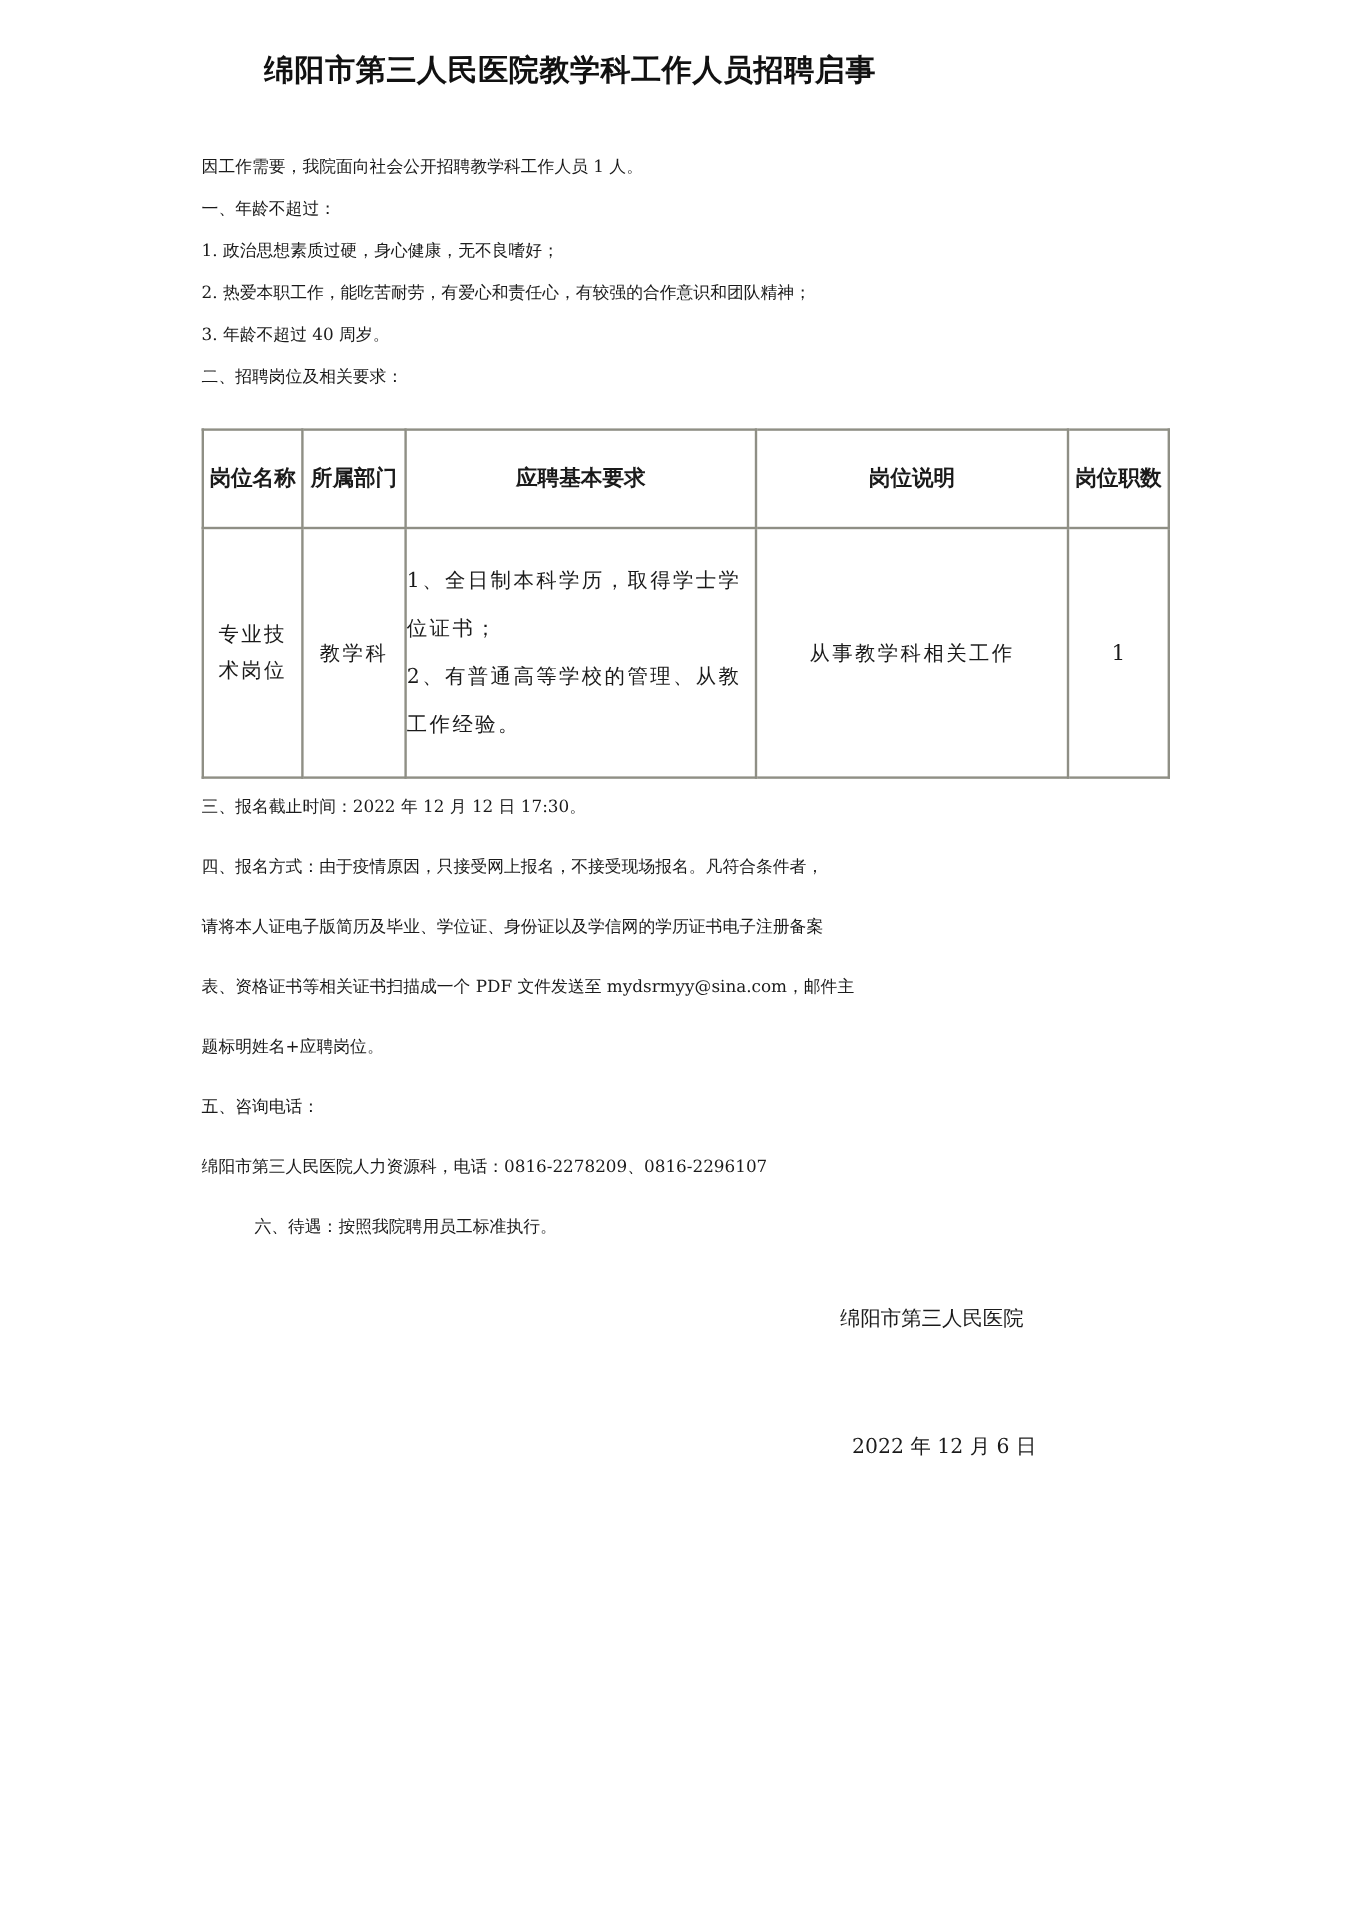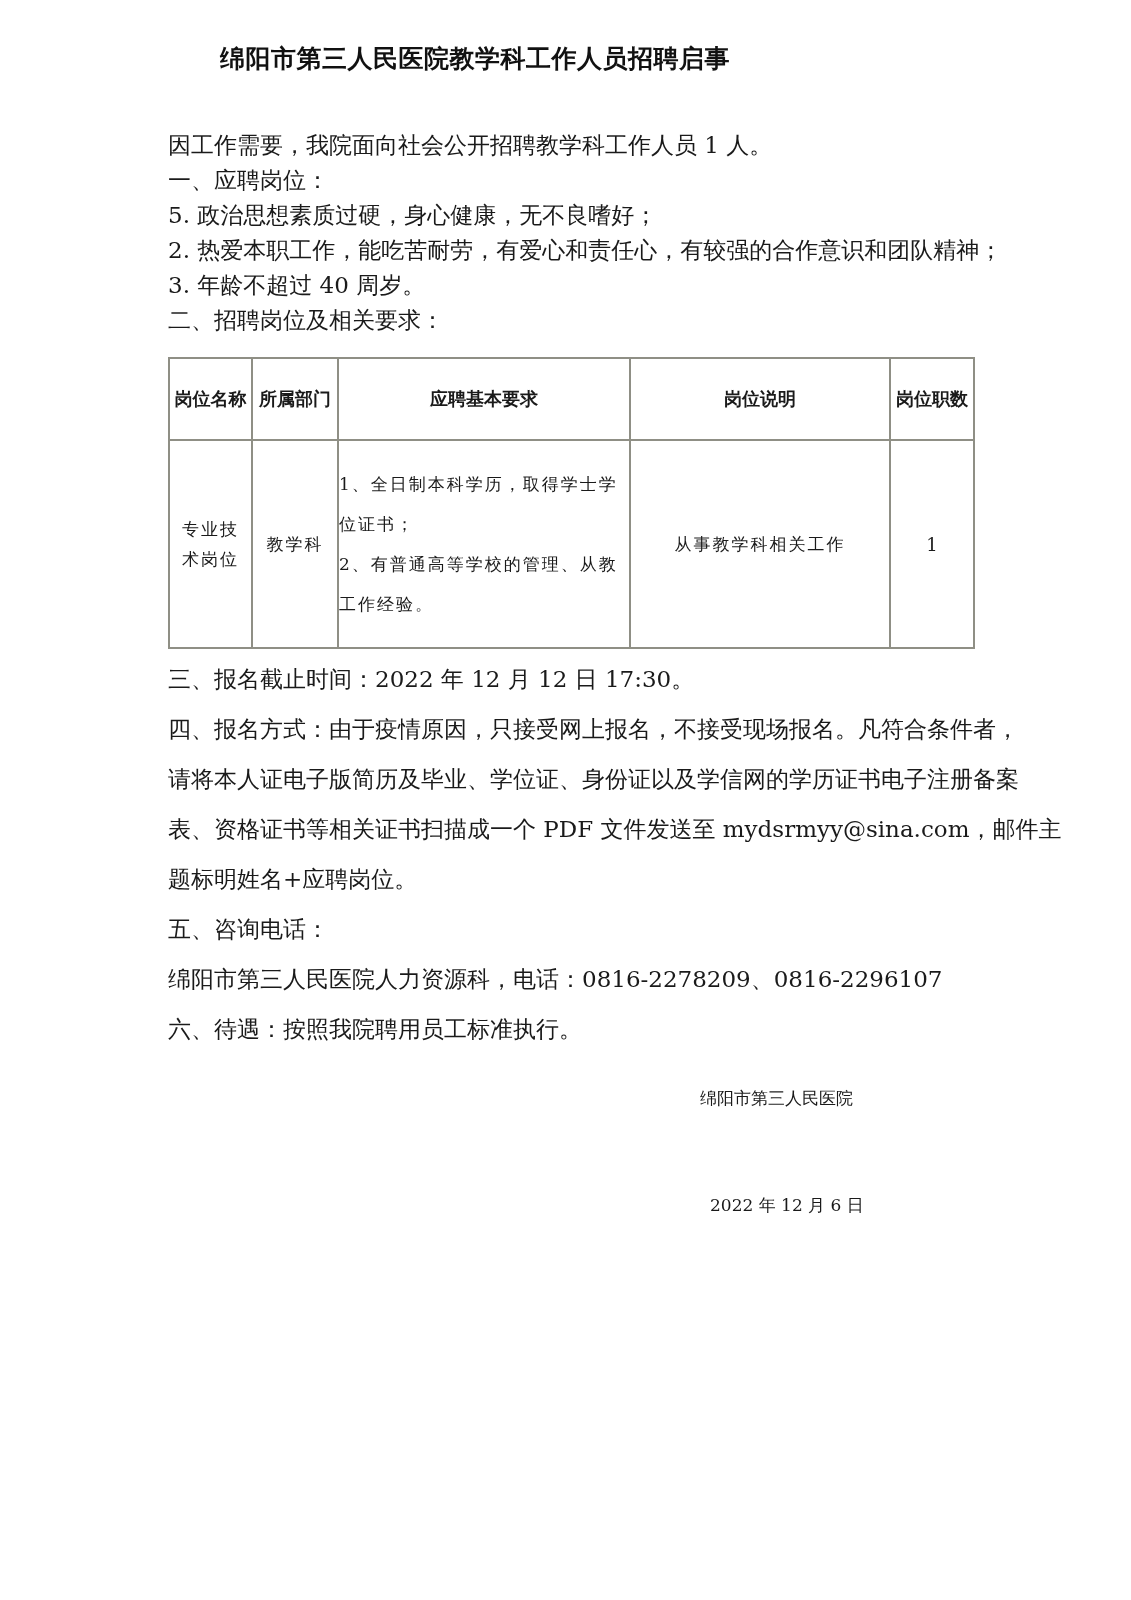--- a/index.html
+++ b/index.html
@@ -1,39 +1,39 @@
 <!DOCTYPE html>
 <html><head>
 <meta charset="utf-8">
 <style>
   html, body { margin:0; padding:0; background:#ffffff; }
   body { width:1131px; height:1600px; position:relative; overflow:hidden;
          font-family:"DejaVu Serif","Liberation Serif",serif; color:#1a1a1a; }
   .title { position:absolute; top:42px; left:0; width:950px; text-align:center;
            font-size:25px; font-weight:bold; letter-spacing:0.5px; color:#111; }
-  .line { position:absolute; left:168px; font-size:23px; white-space:nowrap; color:#1a1a1a; }
+  .line { position:absolute; left:168px; font-size:14px; white-space:nowrap; color:#1a1a1a; }
   table.jobs { position:absolute; left:168px; top:357px; width:805px; border-collapse:collapse;
                table-layout:fixed; }
   table.jobs td, table.jobs th { border:2px solid #8f8f85; padding:0; text-align:center;
                vertical-align:middle; font-size:18px; color:#1a1a1a; }
   table.jobs th { height:80px; font-weight:bold; line-height:26px; }
   table.jobs td { height:206px; }
   td.req { text-align:left !important; line-height:40px; letter-spacing:2px; font-size:17px !important;margin-left:27px; }
   td.light { letter-spacing:2px; font-size:17px !important; }
   .sig { position:absolute; font-size:17px; white-space:nowrap; }
 </style>
 </head>
 <body>
 
 <div>
   <div class="title">绵阳市第三人民医院教学科工作人员招聘启事</div>
 
   <div class="line" style="top:130px;">因工作需要，我院面向社会公开招聘教学科工作人员 1 人。</div>
-  <div class="line" style="top:165px;">一、应聘岗位：</div>
-  <div class="line" style="top:200px;">5. 政治思想素质过硬，身心健康，无不良嗜好；</div>
+  <div class="line" style="top:165px;">一、年龄不超过：</div>
+  <div class="line" style="top:200px;">1. 政治思想素质过硬，身心健康，无不良嗜好；</div>
   <div class="line" style="top:235px;">2. 热爱本职工作，能吃苦耐劳，有爱心和责任心，有较强的合作意识和团队精神；</div>
   <div class="line" style="top:270px;">3. 年龄不超过 40 周岁。</div>
   <div class="line" style="top:305px;">二、招聘岗位及相关要求：</div>
 
   <table class="jobs">
     <colgroup>
       <col style="width:83px">
         <col style="width:86px">
         <col style="width:292px">
         <col style="width:260px">
@@ -62,17 +62,17 @@
     </tbody>
   </table>
 
   <div class="line" style="top:664px;">三、报名截止时间：2022 年 12 月 12 日 17:30。</div>
   <div class="line" style="top:714px;">四、报名方式：由于疫情原因，只接受网上报名，不接受现场报名。凡符合条件者，</div>
   <div class="line" style="top:764px;">请将本人证电子版简历及毕业、学位证、身份证以及学信网的学历证书电子注册备案</div>
   <div class="line" style="top:814px;">表、资格证书等相关证书扫描成一个 PDF 文件发送至 mydsrmyy@sina.com，邮件主</div>
   <div class="line" style="top:864px;">题标明姓名+应聘岗位。</div>
   <div class="line" style="top:914px;">五、咨询电话：</div>
   <div class="line" style="top:964px;">绵阳市第三人民医院人力资源科，电话：0816-2278209、0816-2296107</div>
-  <div class="line" style="top:1014px;">六、待遇：按照我院聘用员工标准执行。</div>
+  <div class="line" style="top:1014px;margin-left:44px;">六、待遇：按照我院聘用员工标准执行。</div>
 
   <div class="sig" style="top:1087px; left:700px;">绵阳市第三人民医院</div>
   <div class="sig" style="top:1194px; left:710px;">2022 年 12 月 6 日</div>
 </div>
 
 </body></html>

